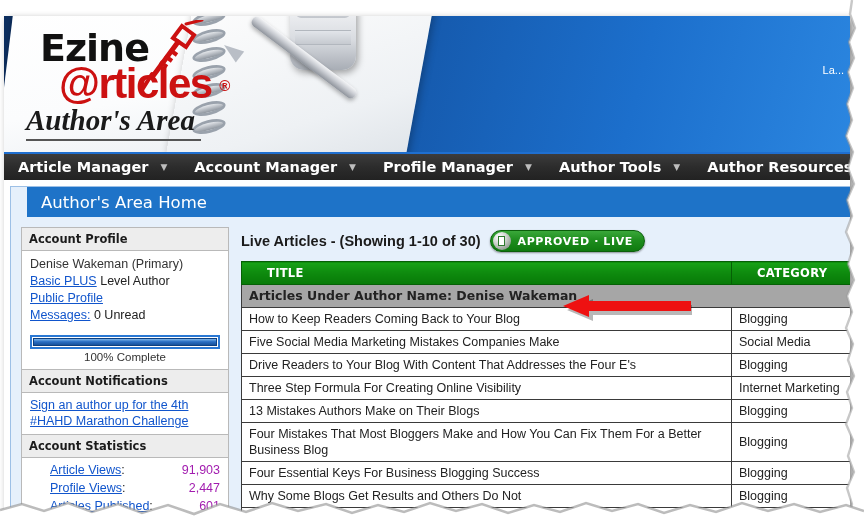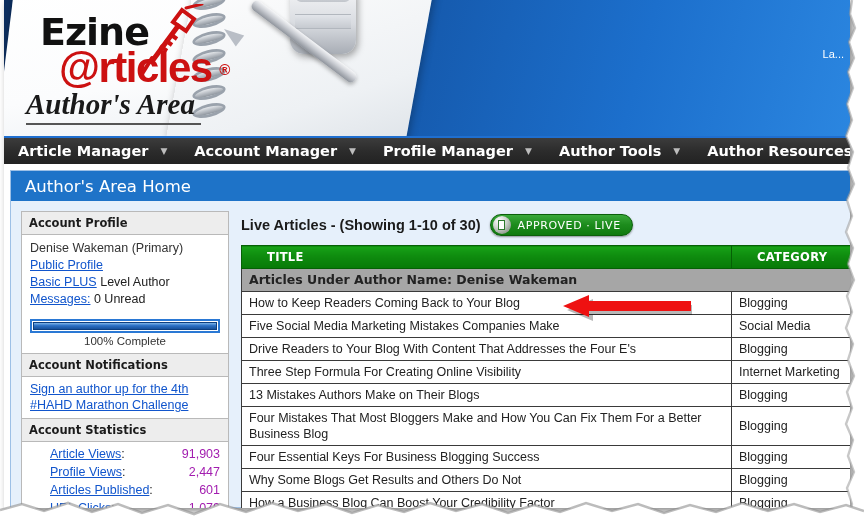--- a/index.html
+++ b/index.html
@@ -13,21 +13,21 @@
   #screenshot {
     position: relative;
     width: 864px; height: 524px;
     background: #ffffff;
     overflow: hidden;
   }
 
   
   .page-frame {
     position: absolute;
-    left: 4px; top: 0;
+    left: 4px; top: 16px;
     width: 846px; height: 508px;
     overflow: hidden;
     background: #fff;
     box-shadow: 3px 3px 7px rgba(0,0,0,0.48);
   }
 
   
   .masthead {
     position: relative;
     width: 100%; height: 136px;
@@ -214,20 +214,21 @@
     background: #e6f0fb;
     border: 1px solid #9dc0e6;
     border-right: none;
   }
   .page-title-bar {
     height: 30px;
     background: #1e73c8;
     display: flex;
     align-items: center;
     padding-left: 14px;
+    margin-left: 16px;
   }
   .page-title-bar span {
     color: #ffffff;
     font-size: 16.5px;
     font-family: "DejaVu Sans", sans-serif;
   }
 
   .cols {
     display: flex;
     padding: 10px 0 0 10px;
@@ -329,21 +330,21 @@
   }
   .badge-icon i {
     display: block;
     width: 7px; height: 10px;
     background: #ffffff;
     border: 1px solid #2d7a2d;
   }
   .badge-text {
     color: #ffffff;
     font-size: 11px;
-    font-weight: normal;
+    font-weight: bold;
     letter-spacing: 0.6px;
     font-family: "DejaVu Sans", sans-serif;
     white-space: nowrap;
   }
 
   table.articles {
     width: 640px;
     border-collapse: collapse;
     background: #ffffff;
     table-layout: fixed;
@@ -488,24 +489,24 @@
         </div>
 
         <div class="cols">
 
           <div class="sidebar">
 
             <div class="panel">
               <div class="panel-head">Account Profile</div>
               <div class="panel-body">
                 <div class="profile-name">Denise Wakeman (Primary)</div>
-                <div><a class="link">Public Profile</a></div>
                 <div>
                   <a class="link">Basic PLUS</a><span> Level Author</span>
                 </div>
+                <div><a class="link">Public Profile</a></div>
                 <div>
                   <a class="link">Messages:</a><span> 0 Unread</span>
                 </div>
               </div>
               <div class="progress-wrap">
                 <div class="progress-fill" style="width: 100%;"></div>
               </div>
               <div class="progress-label">100% Complete</div>
               <div style="height:6px"></div>
             </div>

